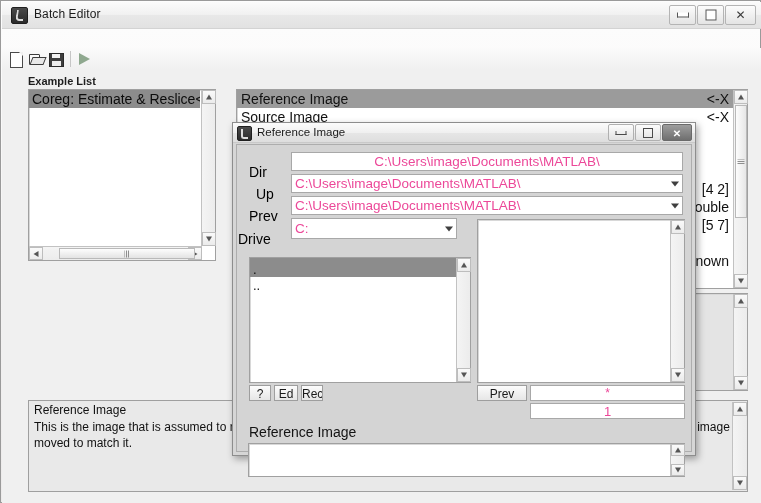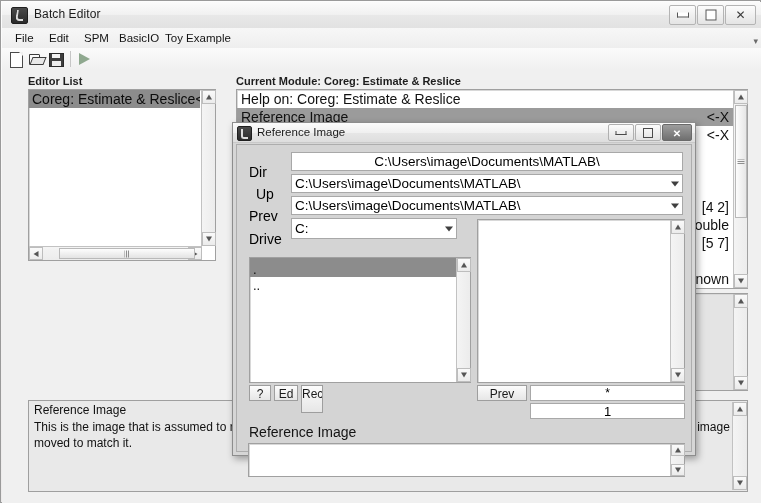--- a/index.html
+++ b/index.html
@@ -171,21 +171,21 @@
   .dbtn-min .g{width:9px;height:3px;border:1px solid #4a4a4a;border-top:none;}
   .dbtn-max .g{width:8px;height:8px;border:1px solid #4a4a4a;}
   .dbtn-close .g{font-size:10px;color:#fff;font-weight:bold;font-family:"Liberation Serif",serif;}
 
   .dlg-body{position:absolute;left:3px;top:21px;right:3px;bottom:3px;
     background:#d4d4d4;border:1px solid #adadad;box-sizing:border-box;}
 
   .f-label{position:absolute;font-size:14px;color:#000000;margin-top:12px;}
   .f-input{
     position:absolute;background:#fff;border:1px solid #a8a8a8;box-sizing:border-box;
-    font-size:13.5px;color:#000000;overflow:hidden;white-space:nowrap;
+    font-size:13.5px;color:#ec4899;overflow:hidden;white-space:nowrap;
   }
   .f-input .txt{position:absolute;top:1px;}
   .f-input .txt.l{left:3px;}
   .f-input .txt.c{left:0;right:0;text-align:center;}
   .f-arrow{position:absolute;right:3px;top:50%;transform:translateY(-50%);
     width:0;height:0;border-style:solid;border-width:5px 4px 0 4px;
     border-color:#3f3f3f transparent transparent transparent;}
 
   .btn{
     position:absolute;box-sizing:border-box;
@@ -214,48 +214,40 @@
           </div>
         <div class="wb wb-max">
             <span class="g"></span>
           </div>
         <div class="wb wb-close">
           <span class="g" style="font-size:12px;font-family:'Liberation Serif',serif;color:#3a3a3a;">✕</span>
         </div>
       </div>
     </div>
 
-    <div class="menubar">
-      <div class="menu-item" style="left:10px;">File</div>
-      <div class="menu-item" style="left:44px;">Edit</div>
-      <div class="menu-item" style="left:79px;">SPM</div>
-      <div class="menu-item" style="left:114px;">BasicIO</div>
-      <div class="menu-item" style="left:160px;">Toy Example</div>
-      <div class="menu-corner">▾</div>
-    </div>
 
     <div class="toolbar">
       <div class="tb-btn" style="left:6px;">
           <i class="ico-new"></i>
         </div>
       <div class="tb-btn" style="left:26px;">
           <i class="ico-open"></i>
         </div>
       <div class="tb-btn" style="left:46px;">
           <i class="ico-save"></i>
         </div>
       <div class="tb-sep" style="left:68px;"></div>
       <div class="tb-btn" style="left:74px;">
           <i class="ico-run"></i>
         </div>
     </div>
 
     <div class="content">
 
-      <div class="sec-label" style="left:26px;top:5px;">Editor List</div>
+      <div class="sec-label" style="left:26px;top:5px;">Example List</div>
 
       <div class="listbox" style="left:26px;top:19px;width:188px;height:172px;">
         <div style="position:absolute;left:0;top:0;right:15px;bottom:15px;overflow:hidden;">
           <div class="lb-row sel">Coreg: Estimate &amp; Reslice&lt;-X</div>
         </div>
 
         <div class="vsb" style="bottom:14px;width:13px;">
           <div class="sb-arrow up">
               <i></i>
             </div>
@@ -270,25 +262,23 @@
             </div>
           <div class="hsb-arrow r">
               <i></i>
             </div>
           <div class="hsb-thumb" style="left:30px;width:136px;">
             <span class="hsb-grip"></span>
           </div>
         </div>
       </div>
 
-      <div class="sec-label" style="left:234px;top:5px;">Current Module: Coreg: Estimate &amp; Reslice</div>
 
       <div class="listbox" style="left:234px;top:19px;width:512px;height:200px;">
         <div id="cm-rows" style="position:absolute;left:0;top:0;right:14px;bottom:0;overflow:hidden;">
-            <div class="help-row"><span>Help on: Coreg: Estimate &amp; Reslice</span></div>
             <div class="help-row sel"><span>Reference Image</span><span class="rt">&lt;-X</span></div>
             <div class="help-row"><span>Source Image</span><span class="rt">&lt;-X</span></div>
             <div class="help-row"><span>Other Images</span></div>
             <div class="help-row"><span>Estimation Options</span></div>
             <div class="help-row"><span>Objective Function</span></div>
             <div class="help-row"><span>Separation</span><span class="rt">[4 2]</span></div>
             <div class="help-row"><span>Tolerances</span><span class="rt">double</span></div>
             <div class="help-row"><span>Histogram Smoothing</span><span class="rt">[5 7]</span></div>
             <div class="help-row"><span>Reslice Options</span></div>
             <div class="help-row"><span>Interpolation</span><span class="rt">known</span></div>
@@ -362,21 +352,21 @@
         <span class="txt l">C:\Users\image\Documents\MATLAB\</span>
         <i class="f-arrow"></i>
       </div>
 
       <div class="f-label" style="left:12px;top:51px;">Prev</div>
       <div class="f-input" style="left:54px;top:51px;width:392px;height:19px;">
         <span class="txt l">C:\Users\image\Documents\MATLAB\</span>
         <i class="f-arrow"></i>
       </div>
 
-      <div class="f-label" style="left:12px;top:74px;">Drive</div>
+      <div class="f-label" style="left:1px;top:74px;">Drive</div>
       <div class="f-input" style="left:54px;top:73px;width:166px;height:21px;">
         <span class="txt l" style="top:2px;">C:</span>
         <i class="f-arrow"></i>
       </div>
 
       <div class="listbox" style="left:12px;top:112px;width:222px;height:126px;">
         <div id="dir-rows" style="position:absolute;left:0;top:0;right:14px;bottom:0;overflow:hidden;">
             <div class="lb-row sel" style="font-size: 13px; height: 17px; line-height: 22px;">.</div>
             <div class="lb-row" style="font-size: 13px; height: 15px;">..</div>
           </div>
@@ -397,21 +387,21 @@
               <i></i>
             </div>
           <div class="sb-arrow down">
               <i></i>
             </div>
         </div>
       </div>
 
       <div class="btn" style="left:12px;top:240px;width:22px;height:16px;"><span>?</span></div>
       <div class="btn" style="left:37px;top:240px;width:24px;height:16px;"><span>Ed</span></div>
-      <div class="btn" style="left:64px;top:240px;width:22px;height:28px;"><span>Rec</span></div>
+      <div class="btn" style="left:64px;top:240px;width:22px;height:16px;"><span>Rec</span></div>
 
       <div class="btn" style="left:240px;top:240px;width:50px;height:16px;"><span>Prev</span></div>
 
       <div class="f-input" style="left:293px;top:240px;width:155px;height:16px;text-align:center;">
         <span class="txt c" style="top:0;font-size:12px;">*</span>
       </div>
       <div class="f-input" style="left:293px;top:258px;width:155px;height:16px;">
         <span class="txt c" style="top:0;font-size:13px;">1</span>
       </div>
 

